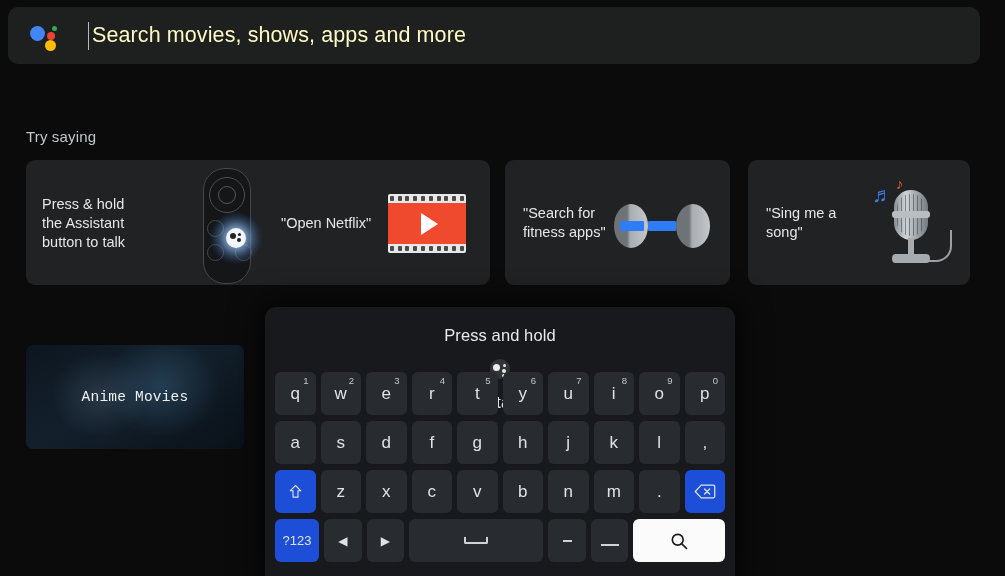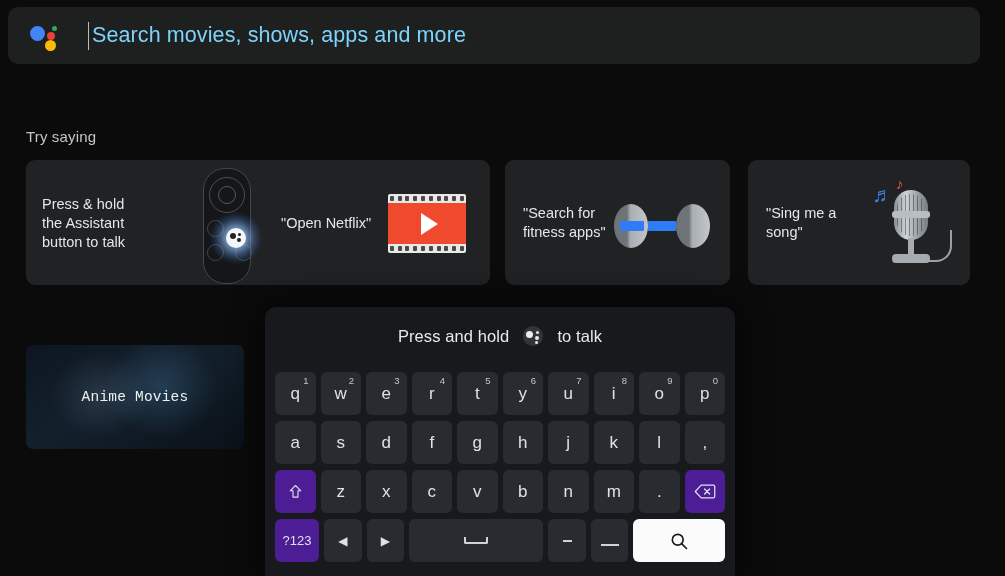--- a/index.html
+++ b/index.html
@@ -49,21 +49,21 @@
 
   #search-caret {
     width: 1px;
     height: 28px;
     background: #b9bcbe;
     margin-right: 3px;
   }
 
   #search-placeholder {
     font-size: 21.5px;
-    color: #7dd3fc;
+    color: #fef9c3;
     letter-spacing: 0.1px;
     white-space: nowrap;
   }
 
   
   .section-heading {
     position: absolute;
     font-size: 15px;
     color: #c4c7c9;
     letter-spacing: 0.15px;
@@ -328,20 +328,21 @@
     position: absolute;
     left: 0; right: 0; top: 19px;
     text-align: center;
     font-size: 16.5px;
     color: #e7e9ea;
     letter-spacing: 0.1px;
     display: flex;
     align-items: center;
     justify-content: center;
     gap: 14px;
+    flex-direction: column;
   }
   .assistant-mini {
     position: relative;
     display: inline-block;
     width: 20px; height: 20px;
     border-radius: 50%;
     background: rgba(255,255,255,0.12);
     vertical-align: middle;
   }
   .assistant-mini i { position: absolute; border-radius: 50%; background: #e9ebec; }
@@ -375,21 +376,21 @@
     flex: 1 1 0;
     user-select: none;
   }
   .key .sup {
     position: absolute;
     top: 3px;
     right: 7px;
     font-size: 9.5px;
     color: #c3c7ca;
   }
-  .key.dim { background: #4c1d95; }
+  .key.dim { background: #1d4ed8; }
   .key.focus {
     background: #fbfbfb;
     color: #1a1a1a;
   }
   .key.wide-space { flex: 3.05 1 0; }
   .key.narrow { flex: 0.85 1 0; }
   .key.search-key { flex: 2.08 1 0; }
   .key.small-text { font-size: 13px; }
   .key .arrow-glyph { font-size: 12px; }
   .key .space-glyph {

